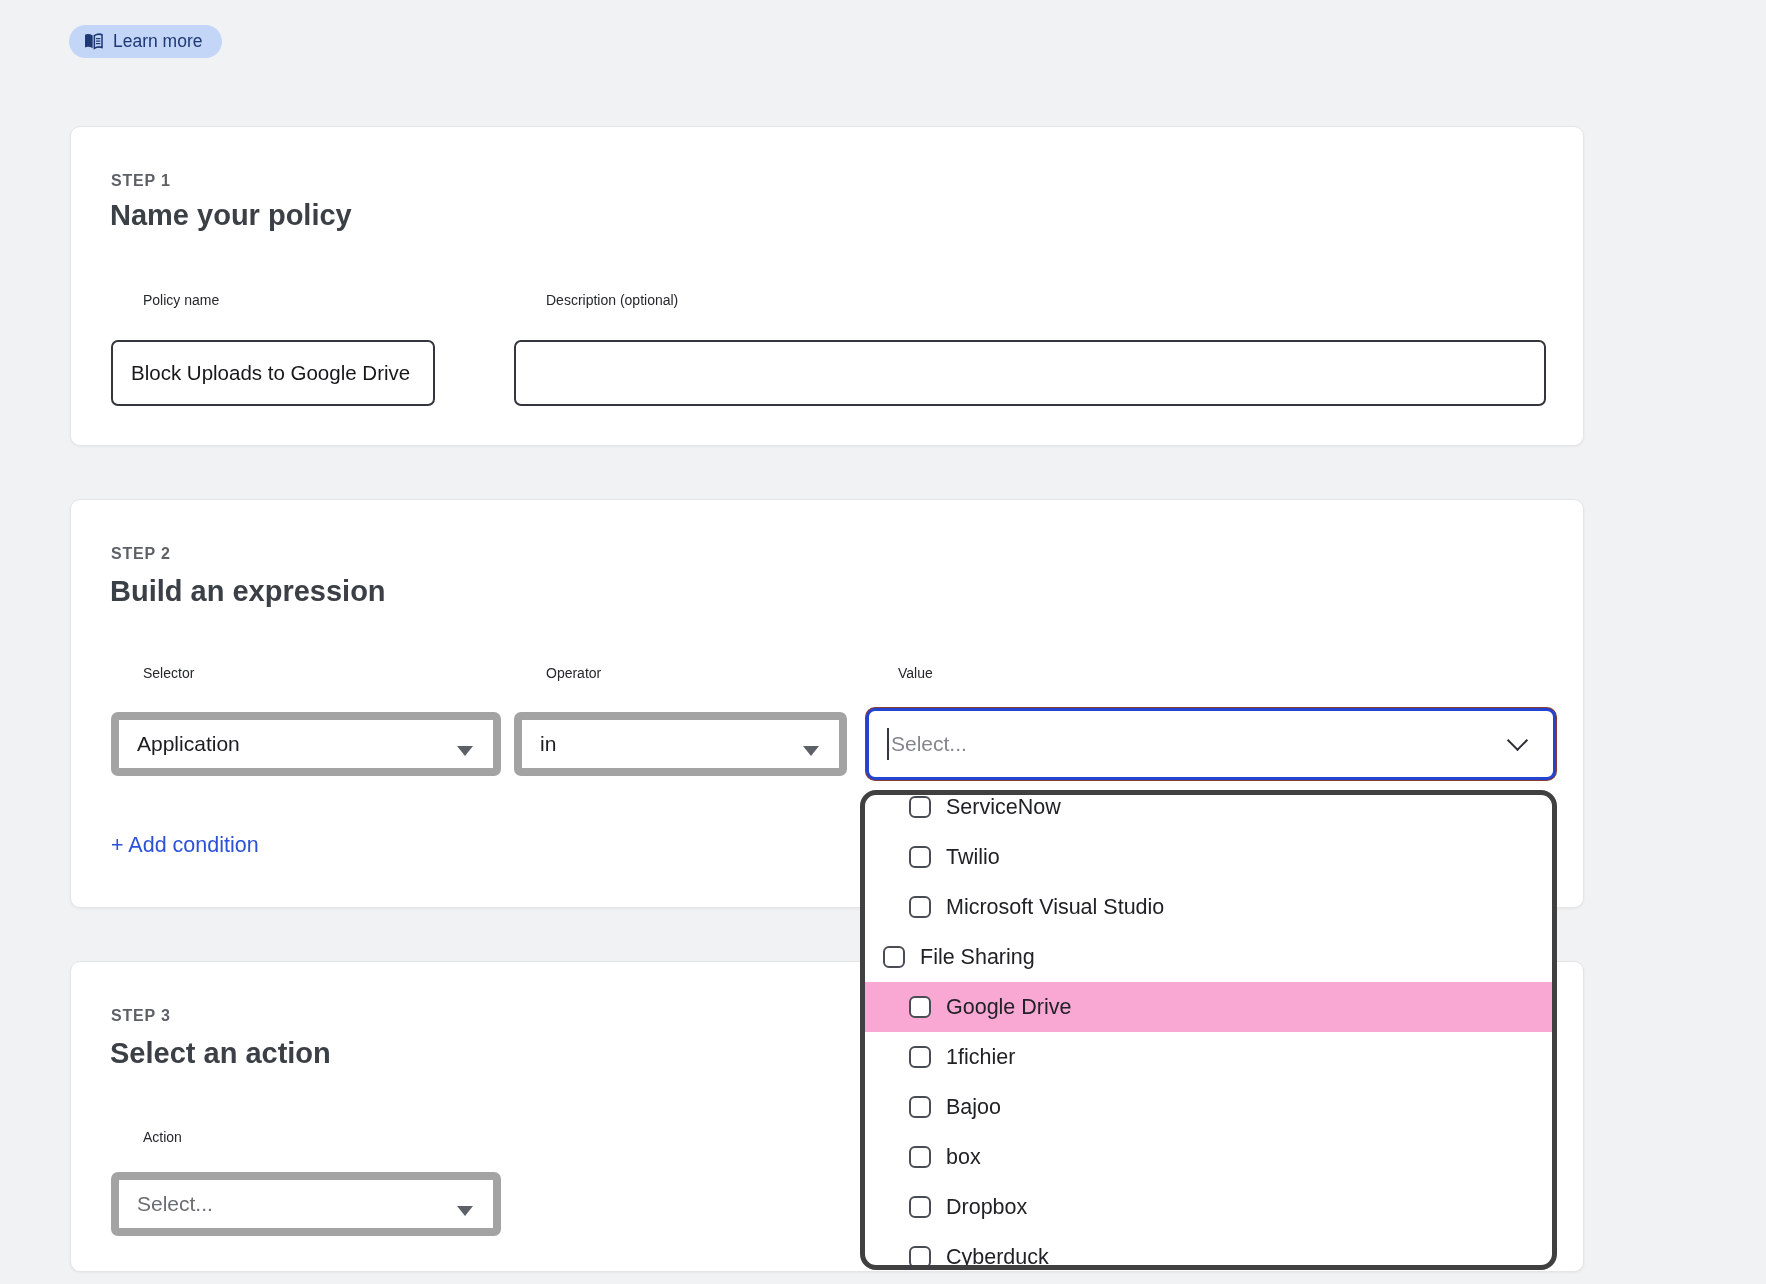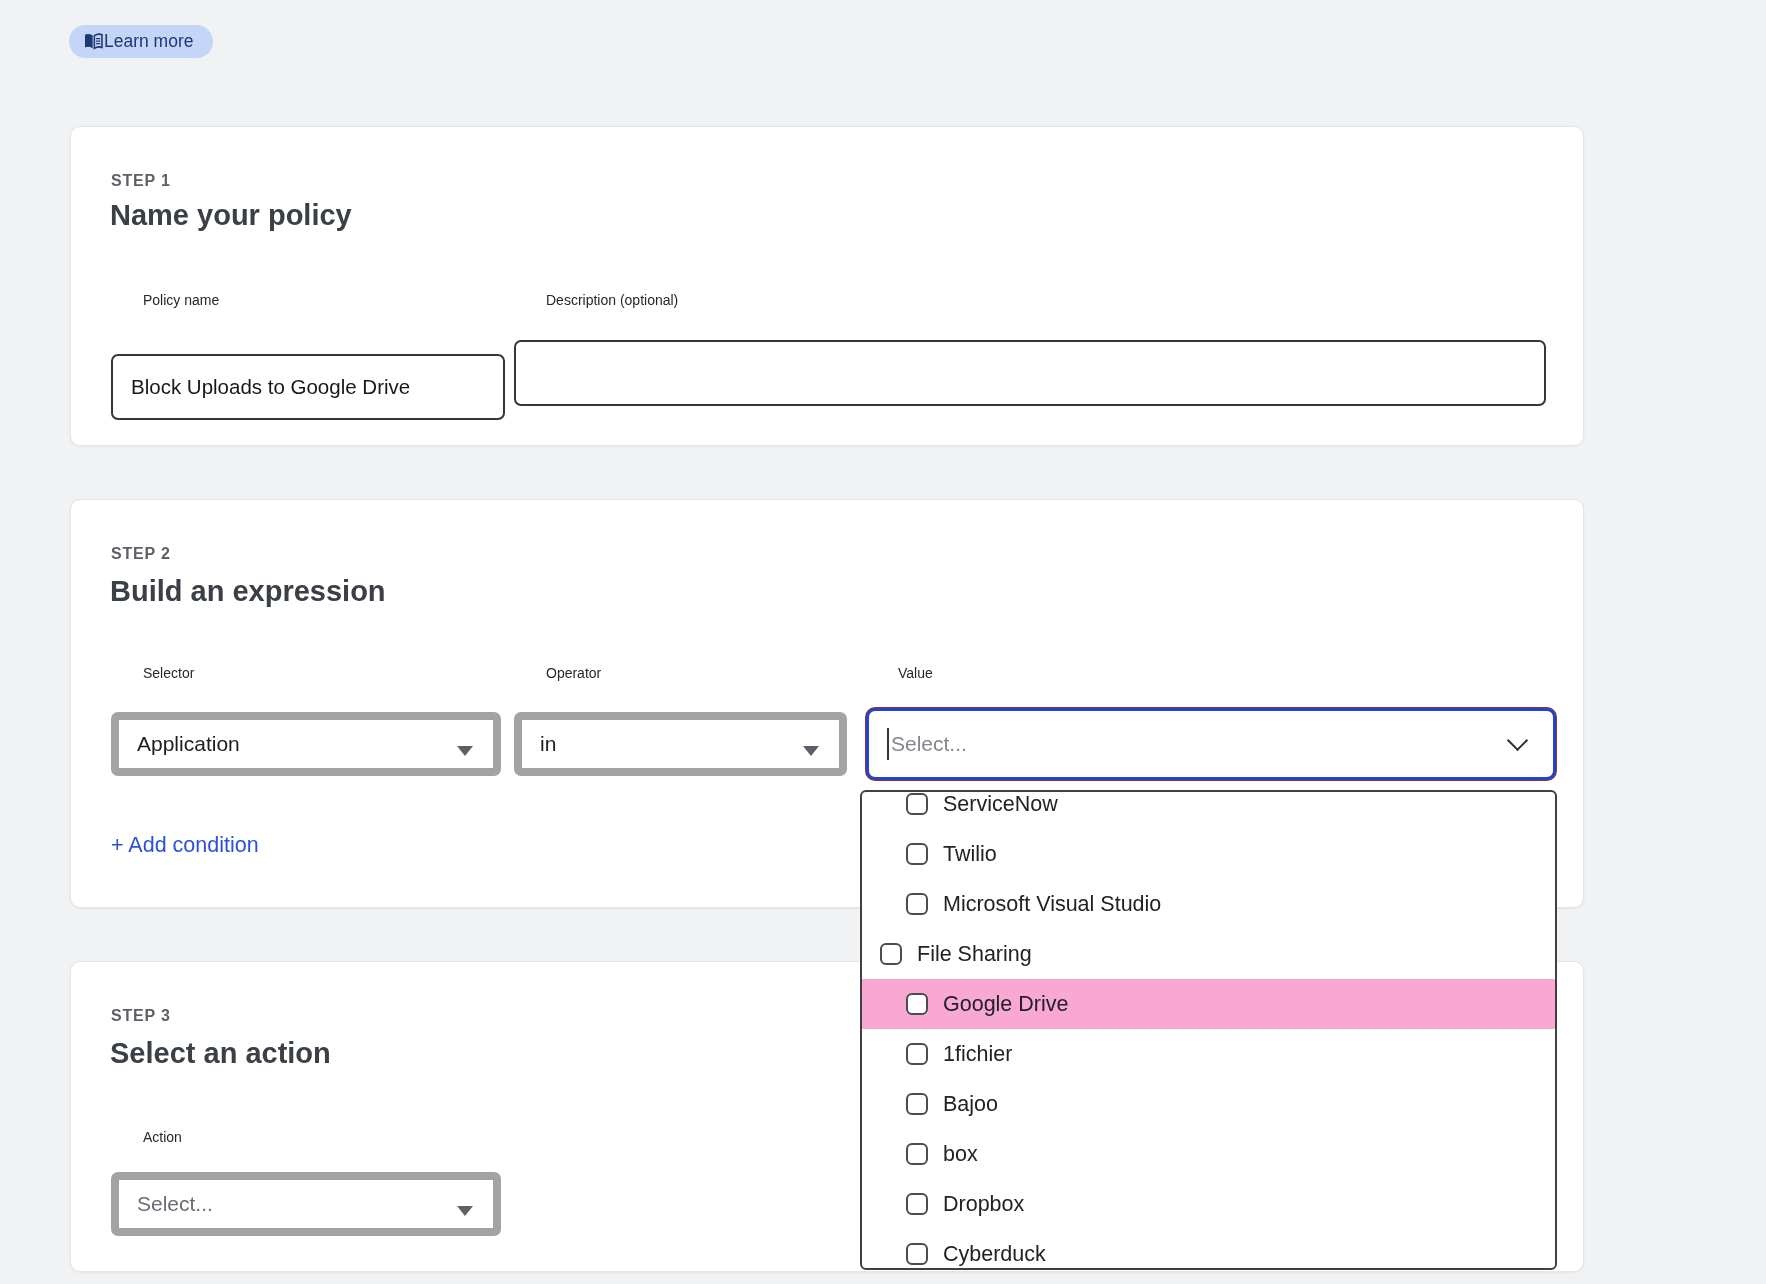--- a/index.html
+++ b/index.html
@@ -10,21 +10,21 @@
     position: relative;
     overflow: hidden;
     color: #1d1f23;
   }
 
   
   .pill {
     position: absolute; left: 69px; top: 25px; height: 33px;
     padding: 0 19px 0 14px; border-radius: 17px;
     background: #c3d6f8; color: #1d3873;
-    display: flex; align-items: center; 
+    display: flex; align-items: center; gap: 9px;
     font-size: 17.5px; font-weight: 500; cursor: pointer;
   }
 
   
   .card {
     position: absolute; left: 70px; width: 1514px;
     background: #fff; border: 1px solid #e4e5e7; border-radius: 10px;
     box-shadow: 0 1px 3px rgba(20,20,20,.05);
   }
   #card-step1 { top: 126px; height: 320px; }
@@ -79,21 +79,21 @@
   }
 
   .add-condition {
     position: absolute; left: 40px; top: 333px;
     color: #2b50d9; font-size: 21.5px; cursor: pointer; text-decoration: none;
   }
 
   
   .dropdown {
     position: absolute; left: 860px; top: 790px; width: 697px; height: 480px;
-    background: #fff; border: 2px solid #404040; border-radius: 6px;
+    background: #fff; border: 5px solid #404040; border-radius: 16px;
     overflow: hidden; z-index: 5; text-align: center;
   }
   .dd-list { margin-top: -13px; }
   .dd-row {
     height: 50px; display: flex; align-items: center;
     padding-left: 44px; gap: 15px;
     font-size: 21.5px; color: #202226; cursor: pointer;
   }
   .dd-row.cat { padding-left: 18px; }
   .dd-row.hl { background: #f9a8d4; }
@@ -114,21 +114,21 @@
       <path d="M15 6.5 H20 M15 9.5 H20 M15 12.5 H20" stroke="#1d3873" stroke-width="1.5"></path>
     </svg>
     <span>Learn more</span>
   </div>
 
   <section class="card" id="card-step1">
     <div class="step-label">STEP 1</div>
     <h2 class="card-title">Name your policy</h2>
 
     <label class="f-label" style="left:40px; top:165px;">Policy name</label>
-    <input class="text-input" style="left: 40px; top: 227px; width: 394px;" type="text" value="Block Uploads to Google Drive">
+    <input class="text-input" style="left: 40px; top: 213px; width: 324px;" type="text" value="Block Uploads to Google Drive">
 
     <label class="f-label" style="left:443px; top:165px;">Description (optional)</label>
     <input class="text-input" style="left: 443px; top: 213px; width: 1032px;" type="text" value="">
   </section>
 
   <section class="card" id="card-step2">
     <div class="step-label">STEP 2</div>
     <h2 class="card-title">Build an expression</h2>
 
     <label class="f-label" style="left:40px; top:165px;">Selector</label>

